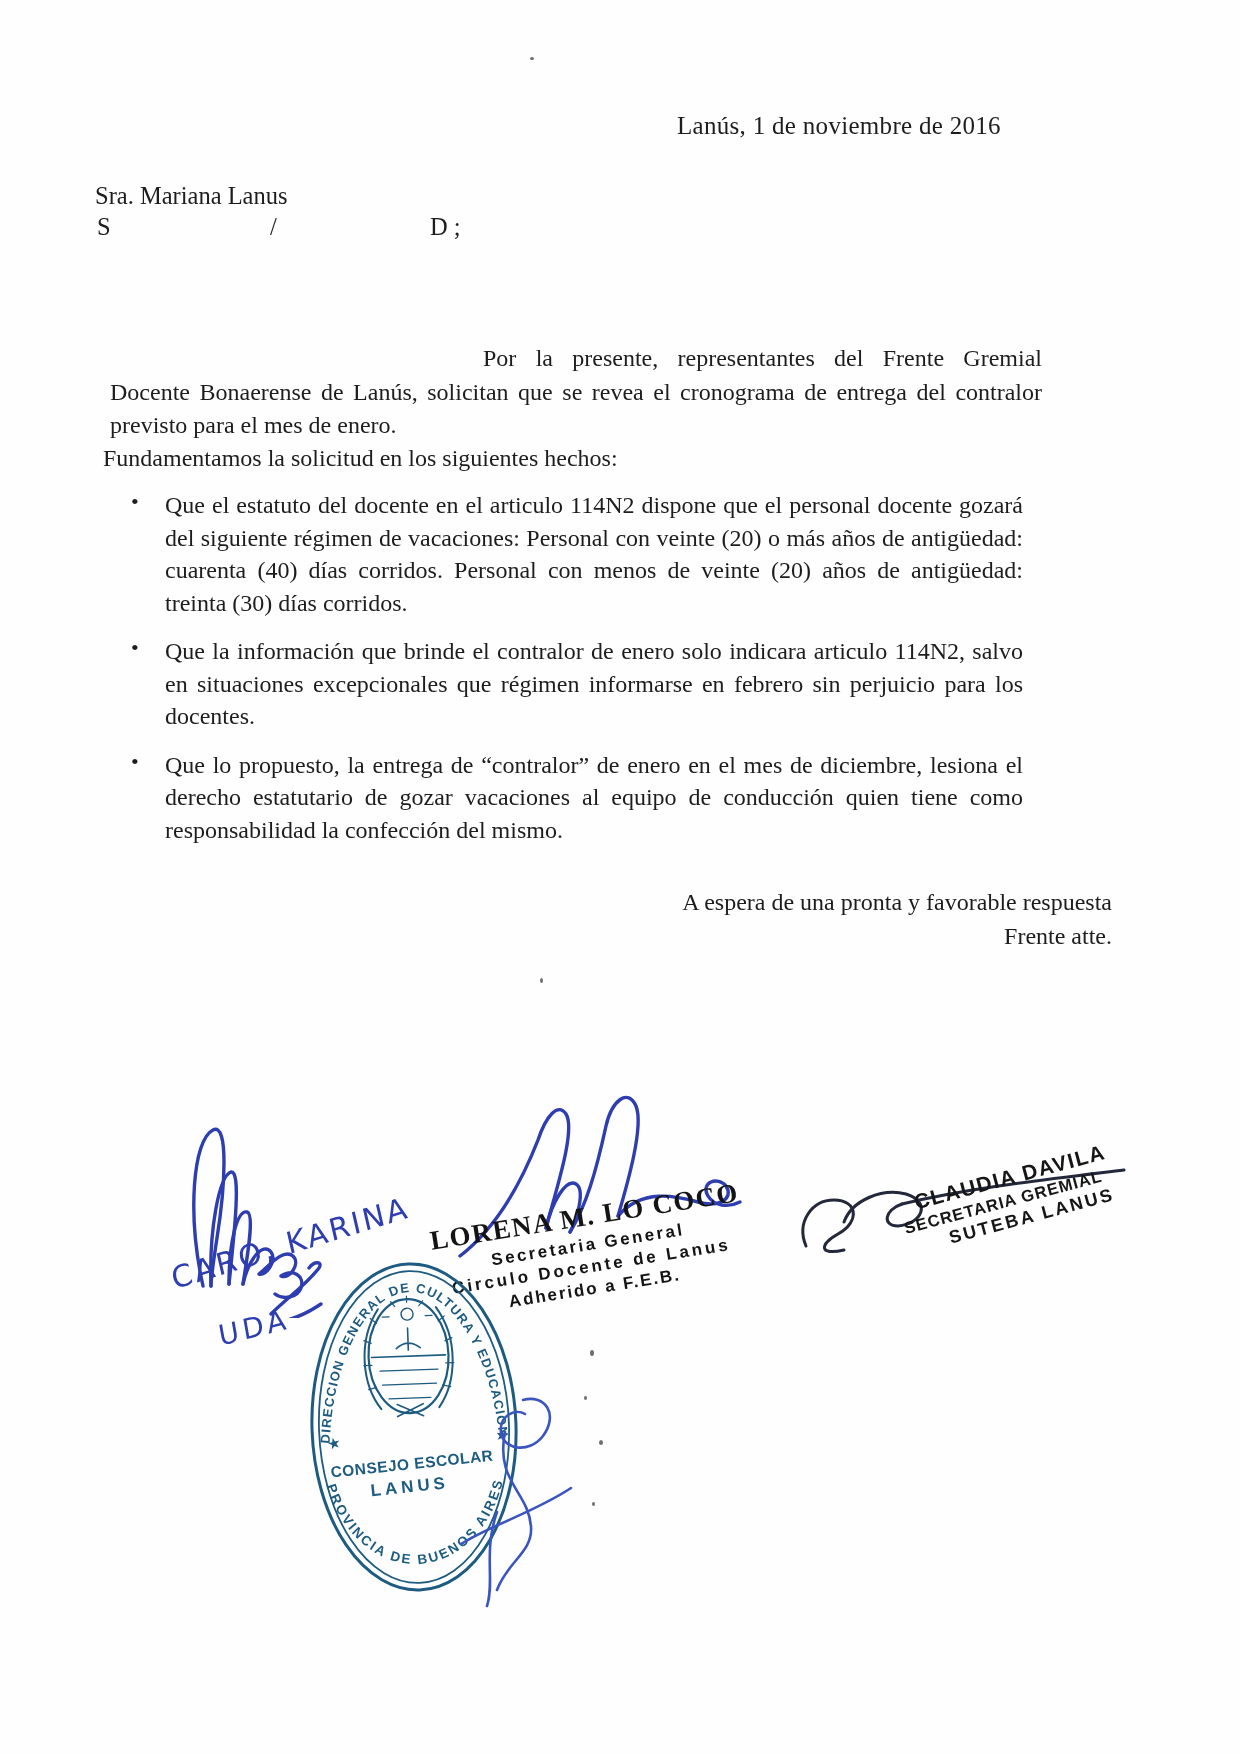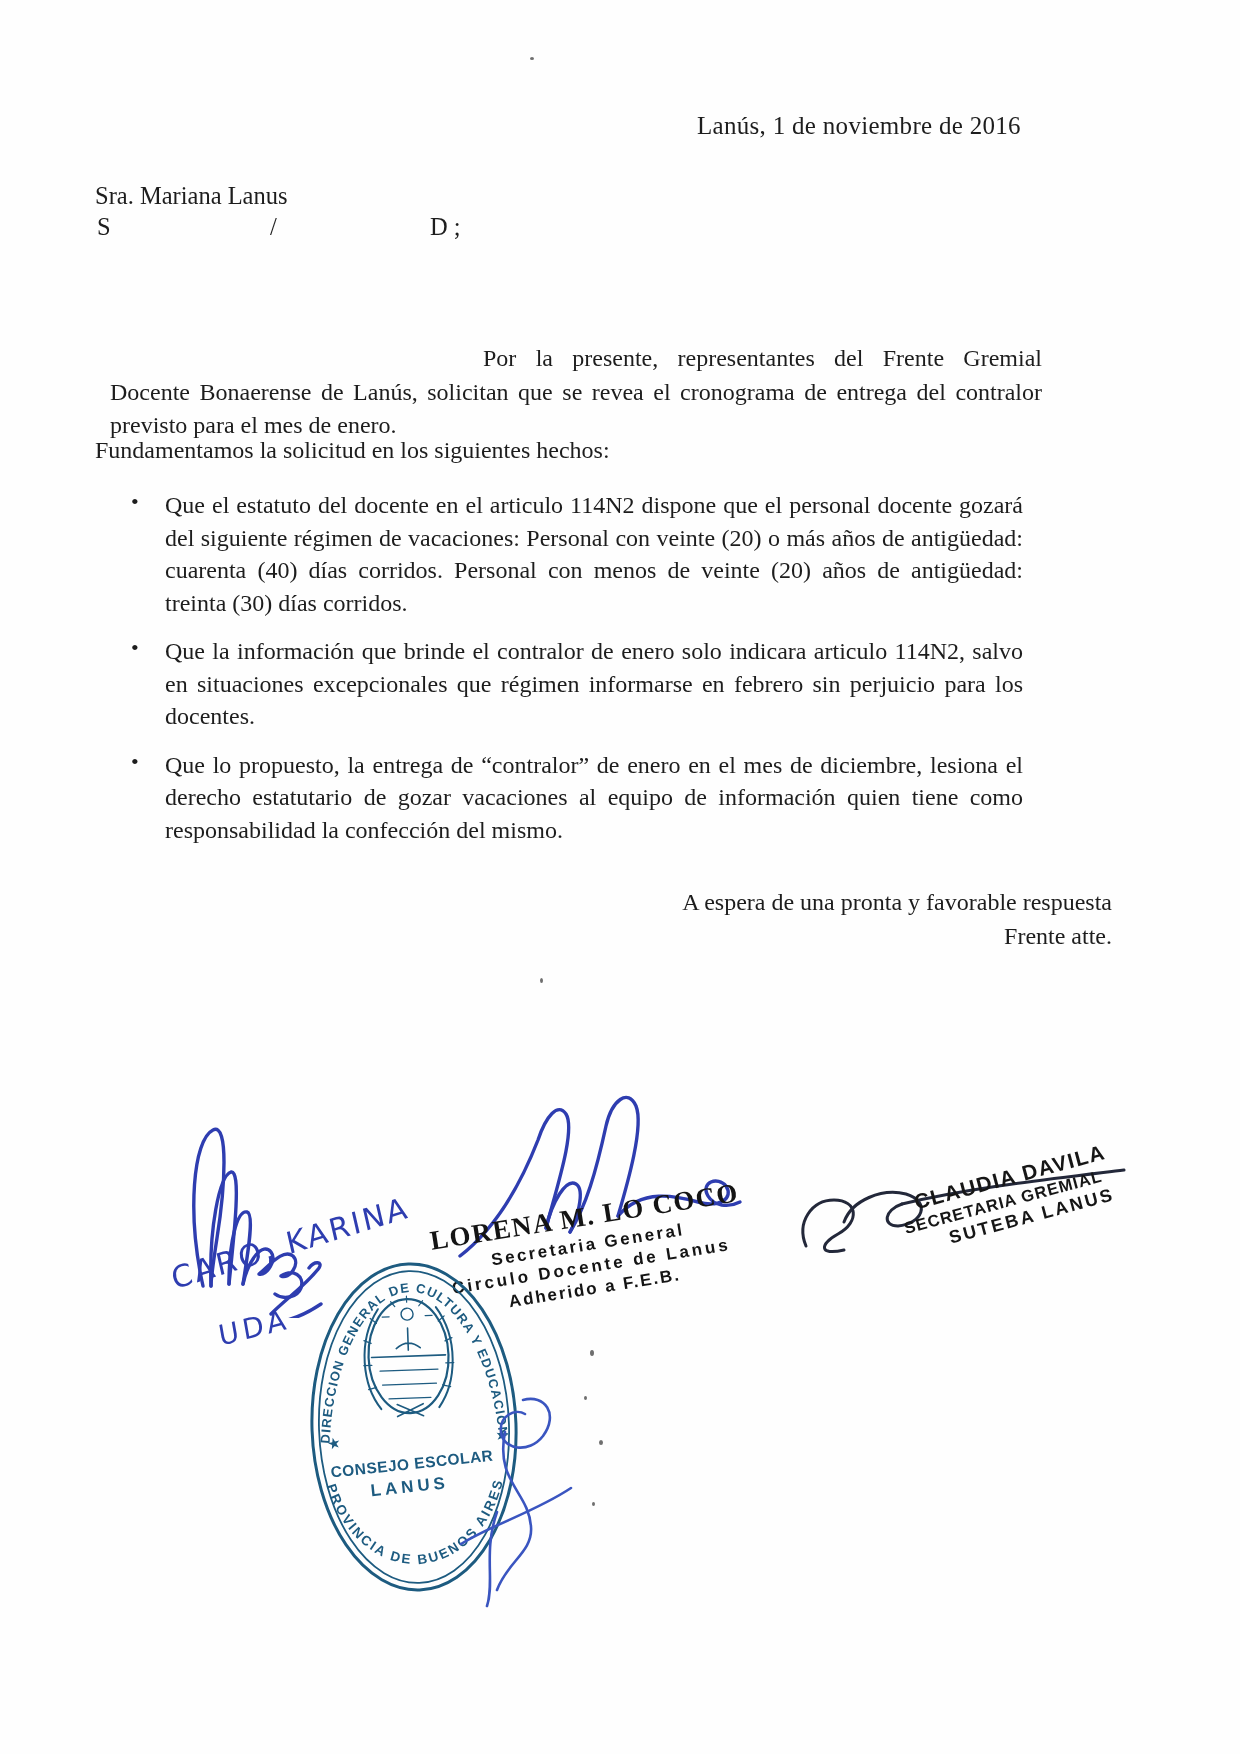--- a/index.html
+++ b/index.html
@@ -2,30 +2,30 @@
 <html><head>
 <meta charset="utf-8">
 <style>
   html,body { margin:0; padding:0; background:#e8e8e8; }
   .page {
     position:relative; width:1240px; height:1754px; margin:0 auto;
     background:#fefefe; overflow:hidden;
     font-family:"Liberation Serif", serif; color:#1d1d1d;
   }
   .abs { position:absolute; }
-  .date { top:112px; left:677px; font-size:25px; letter-spacing:0.3px;margin-left:20px; }
+  .date { top:112px; left:677px; font-size:25px; letter-spacing:0.3px; }
   .addr { top:181px; left:95px; font-size:24.5px; line-height:30.5px; }
   .sd-line { position:relative; height:31px; width:500px; }
   .sd-line span { position:absolute; top:0; }
   .sd-s { left:2px; }
   .sd-slash { left:175px; }
   .sd-d { left:335px; }
   .p1 { top:327px; left:95px; width:932px; font-size:24px; line-height:33.5px;
         text-indent:373px; text-align:justify; margin:15px; }
-  .p2 { top:437px; left:95px; width:932px; font-size:24px; margin:0; }
+  .p2 { top:437px; left:95px; width:932px; font-size:24px; margin:8px; }
   .bullets { top:489px; left:95px; width:930px; margin:0; padding:0; list-style:none; }
   .bullets li { position:relative; margin:0 0 16px 70px; width:858px;
         font-size:24px; line-height:32.5px; text-align:justify; }
   .bullets li::before { content:"\2022"; position:absolute; left:-34px; top:-3px; font-size:22px; }
   .closing { top:886px; left:0; width:1112px; text-align:right; font-size:24px; line-height:33.5px; }
   .sig-svg { position:absolute; }
   .sig-svg path { fill:none; stroke-linecap:round; stroke-linejoin:round; }
   .hand { position:absolute; color:#2e3db0; font-family:"DejaVu Sans", sans-serif;
         transform-origin:left top; white-space:nowrap; }
   .hand-name { top:1262px; left:168px; font-size:30px; letter-spacing:2.5px; transform:rotate(-17deg) skewX(-4deg); }
@@ -59,21 +59,21 @@
       <span class="sd-d">D ;</span>
     </div>
   </div>
 
   <p class="abs p1">Por la presente, representantes del Frente Gremial Docente Bonaerense de Lanús, solicitan que se revea el cronograma de entrega del contralor previsto para el mes de enero.</p>
   <p class="abs p2">Fundamentamos la solicitud en los siguientes hechos:</p>
 
   <ul class="abs bullets">
     <li>Que el estatuto del docente en el articulo 114N2 dispone que el personal docente gozará del siguiente régimen de vacaciones: Personal con veinte (20) o más años de antigüedad: cuarenta (40) días corridos. Personal con menos de veinte (20) años de antigüedad: treinta (30) días corridos.</li>
     <li>Que la información que brinde el contralor de enero solo indicara articulo 114N2, salvo en situaciones excepcionales que régimen informarse en febrero sin perjuicio para los docentes.</li>
-    <li>Que lo propuesto, la entrega de “contralor” de enero en el mes de diciembre, lesiona el derecho estatutario de gozar vacaciones al equipo de información quien tiene como responsabilidad la confección del mismo.</li>
+    <li>Que lo propuesto, la entrega de “contralor” de enero en el mes de diciembre, lesiona el derecho estatutario de gozar vacaciones al equipo de conducción quien tiene como responsabilidad la confección del mismo.</li>
   </ul>
 
   <div class="abs closing">
     <div>A espera de una pronta y favorable respuesta</div>
     <div>Frente atte.</div>
   </div>
 
   <svg class="sig-svg" style="left:175px; top:1118px;" width="180" height="200" viewBox="0 0 180 200">
     <g stroke="#2e3db0" stroke-width="3.4">
       <path d="M28,168 C12,96 18,22 38,12 C54,4 50,70 42,120 C38,146 36,160 36,168"></path>

